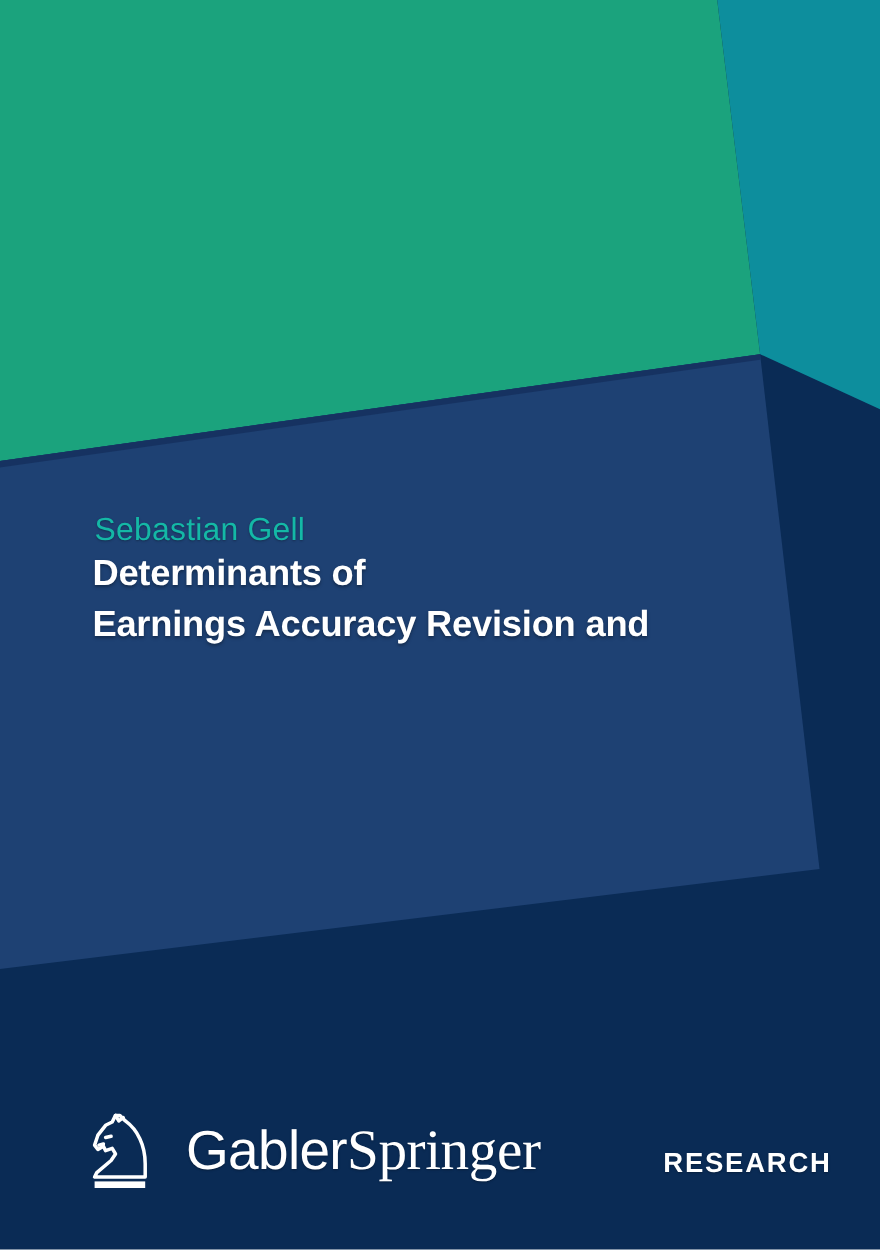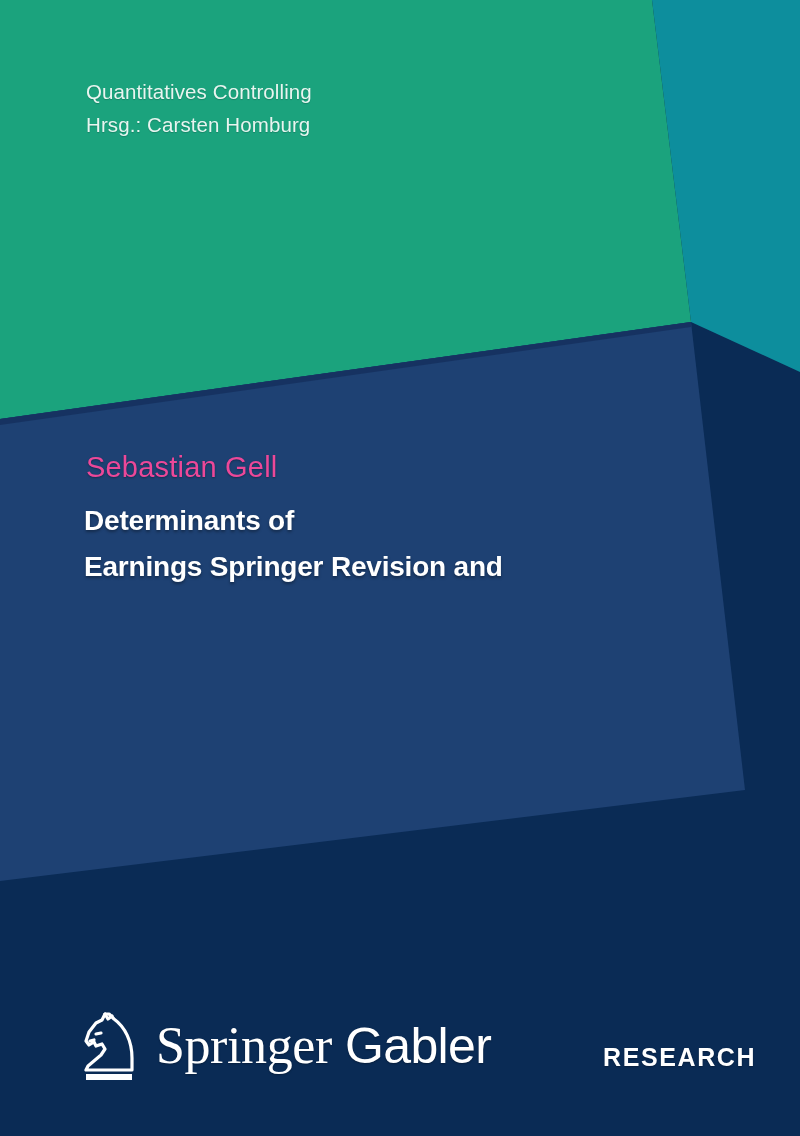--- a/index.html
+++ b/index.html
@@ -39,37 +39,37 @@
     line-height: 33px;
     letter-spacing: 0.1px;
     white-space: nowrap;
     text-shadow: 0 1px 1px rgba(0,0,0,0.18);
   }
 
   
   #author {
     position: absolute;
     left: 86px;
-    top: 449px;
-    color: #ec4899;
+    top: 464px;
+    color: #14b8a6;
     font-size: 29px;
     line-height: 36px;
     letter-spacing: 0.2px;
     white-space: nowrap;
     text-shadow: 0 1px 2px rgba(0,0,0,0.3);
   }
   #title {
     position: absolute;
     left: 84px;
     top: 498px;
     width: 680px;
   }
   .title-line {
     color: #FFFFFF;
-    font-size: 28px;
+    font-size: 33px;
     font-weight: bold;
     line-height: 46px;
     letter-spacing: -0.2px;
     white-space: nowrap;
     text-shadow: 0 2px 3px rgba(0,0,0,0.35);
   }
 
   
   #publisher {
     position: absolute;
@@ -134,30 +134,26 @@
       <polygon points="652,0 800,0 800,372 691,322" fill="#0D8E9D"></polygon>
 
       <polygon points="0,0 652,0 691,322 0,419" fill="#1BA37D"></polygon>
 
       <polygon points="0,419 691,322 745,790 0,881" fill="#1E4173"></polygon>
 
       <polygon points="0,419 691,322 691,327 0,425" fill="#15305E" opacity="0.85"></polygon>
     </svg>
   </div>
 
-  <div id="series-block">
-    <div class="series-line">Quantitatives Controlling</div>
-    <div class="series-line">Hrsg.: Carsten Homburg</div>
-  </div>
 
   <div id="author">Sebastian Gell</div>
 
   <div id="title">
     <div class="title-line">Determinants of</div>
-    <div class="title-line">Earnings Springer Revision and</div>
+    <div class="title-line">Earnings Accuracy Revision and</div>
   </div>
 
   <div id="publisher">
     <svg id="knight-icon" viewBox="0 0 62 76" xmlns="http://www.w3.org/2000/svg">
       <g fill="none" stroke="#FFFFFF" stroke-width="3.2" stroke-linejoin="round" stroke-linecap="round">
 
         <path d="M27 6 L24 12 L18 15 L11 24 L8 33 L11 37 L16 34 L18 38
                  L24 36 L27 41 L23 47 L10 58 L8 62 L54 62 L54 50
                  C54 33 47 19 36 11 L31 6 Z"></path>
 
@@ -165,20 +161,20 @@
 
         <path d="M18 26 L23 25"></path>
 
         <path d="M12 33 L16 32"></path>
       </g>
 
       <rect x="8" y="66" width="46" height="6" fill="#FFFFFF"></rect>
     </svg>
 
     <div id="wordmark">
+      <span id="wordmark-gabler">Gabler</span>
       <span id="wordmark-springer">Springer</span>
-      <span id="wordmark-gabler">Gabler</span>
     </div>
   </div>
 
   <div id="research-tag">RESEARCH</div>
 
 </div>
 
 </body></html>

